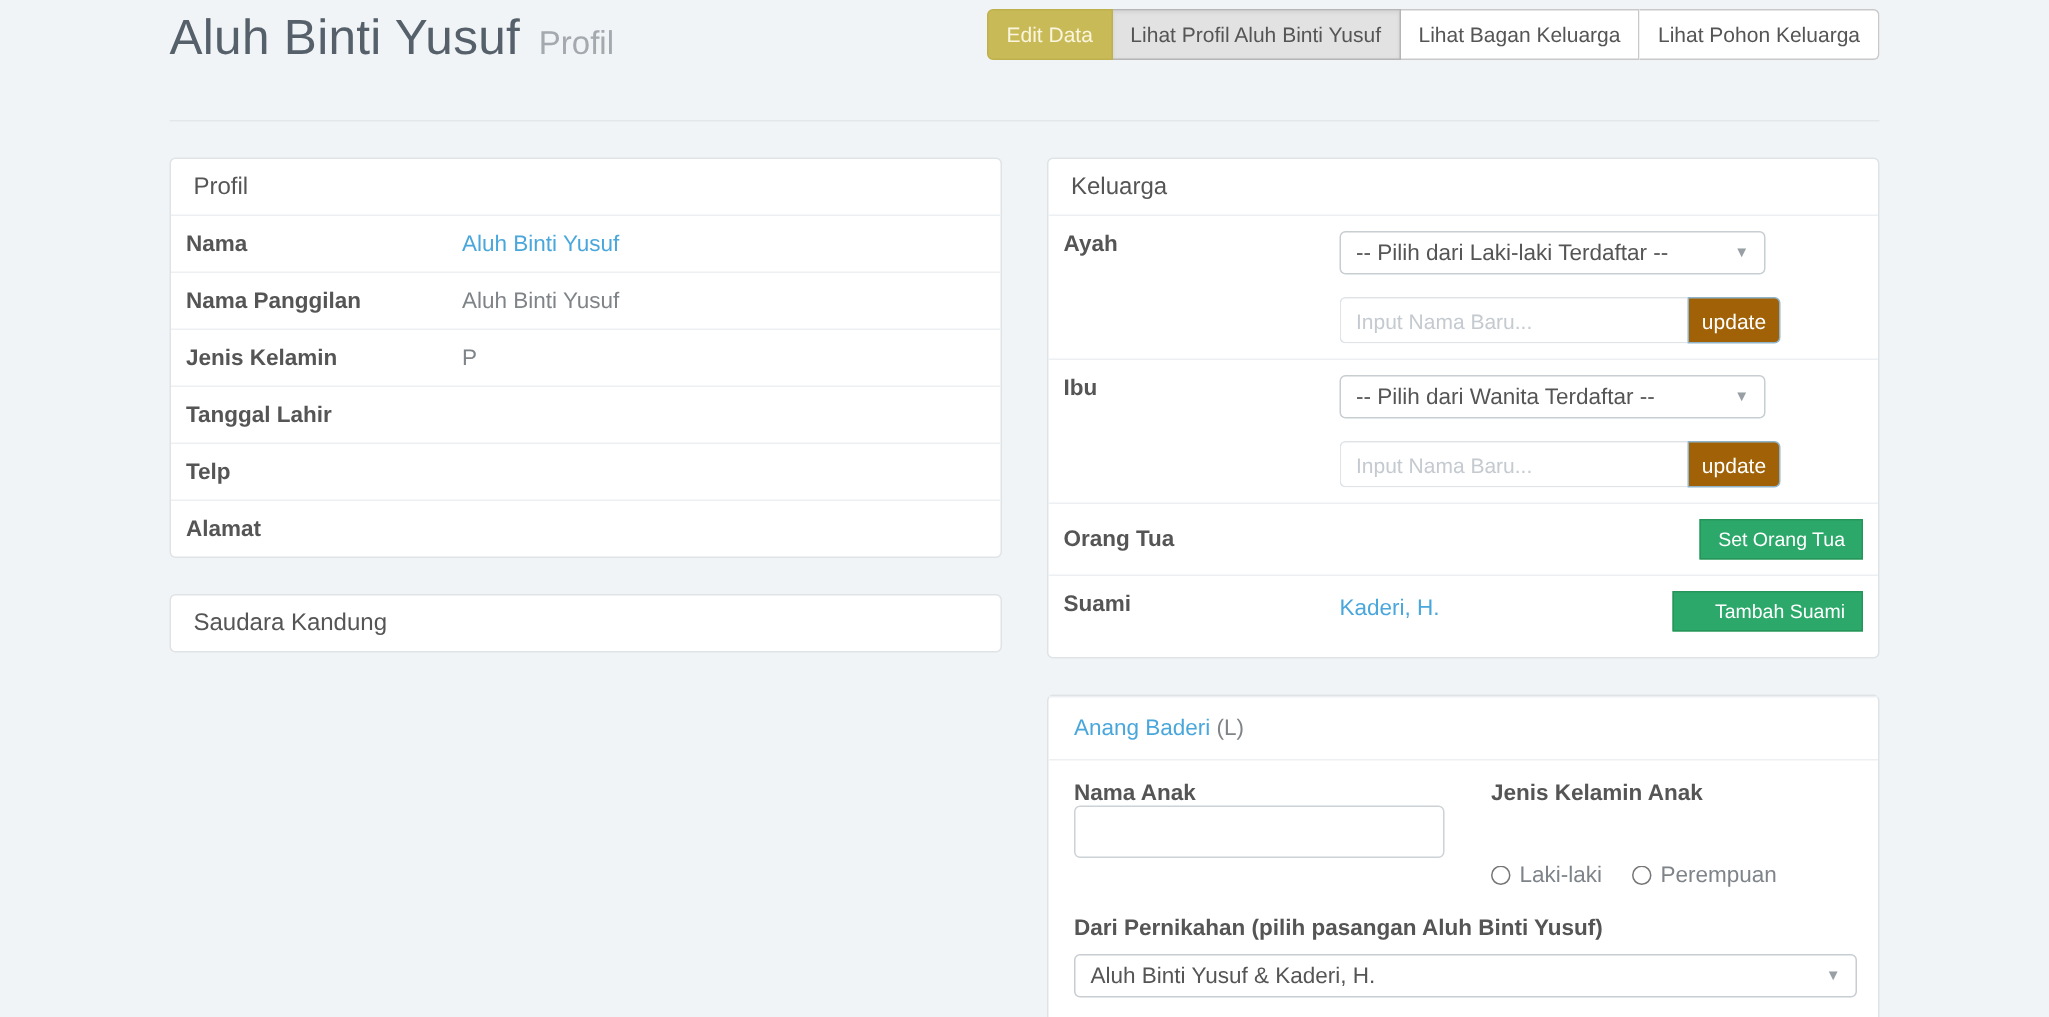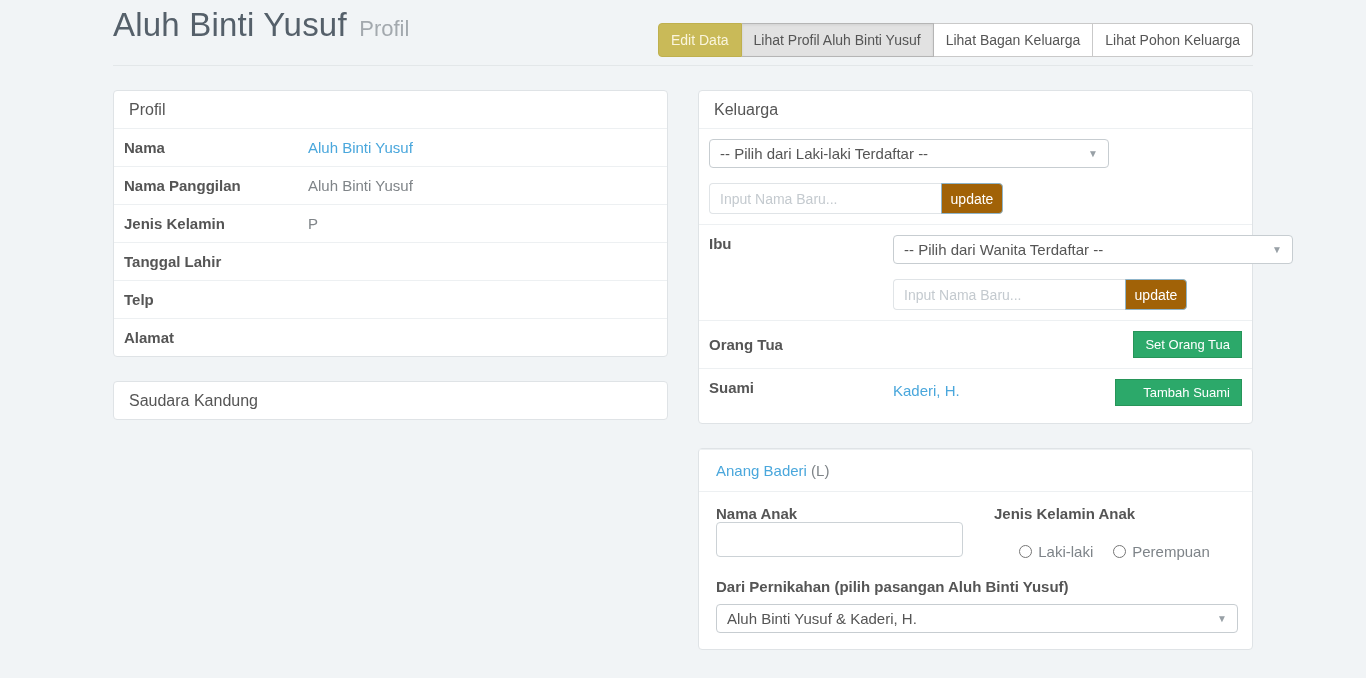--- a/index.html
+++ b/index.html
@@ -7,28 +7,28 @@
   body {
     background: #f1f4f6;
     font-family: "Liberation Sans", sans-serif;
     color: #555;
   }
   .container { width: 1140px; margin: 0 auto; }
 
   
   .page-header {
     display: flex; justify-content: space-between; align-items: flex-start;
-    padding-top: 5px; padding-bottom: 8px;
+    padding-top: 5px; padding-bottom: 28px;
     border-bottom: 1px solid #e3e7e9;
   }
   .title-wrap { line-height: 40px; }
   .page-title { display: inline; font-size: 33px; font-weight: 400; color: #55606a; letter-spacing: .2px; }
   .page-subtitle { font-size: 22px; color: #a3a9ae; font-weight: 400; margin-left: 8px; }
 
-  .btn-group { display: flex; margin-top: 18px; }
+  .btn-group { display: flex; margin-top: 1px; }
   .nav-btn {
     font-family: "Liberation Sans", sans-serif;
     font-size: 14px; padding: 0 12px; height: 34px;
     background: #fff; color: #555;
     border: 1px solid #c9c9c9; border-left-width: 0;
     cursor: pointer; white-space: nowrap;
   }
   .nav-btn:first-child { border-left-width: 1px; border-radius: 4px 0 0 4px; }
   .nav-btn:last-child { border-radius: 0 4px 4px 0; }
   .nav-btn.gold { background: #c9ba58; border-color: #bfb04e; color: #faf5dd; }
@@ -45,21 +45,21 @@
   }
 
   .row { border-top: 1px solid #edf0f2; padding: 10px; font-size: 15px; display: flex; }
   .row-label { width: 184px; flex: none; font-weight: bold; color: #555; }
   .row-value { color: #7f8488; }
   a.link { color: #4aa7dc; text-decoration: none; cursor: pointer; }
   .muted { color: #7f8488; }
 
   
   .select-box {
-    height: 29px; width: 400px; background: #fff;
+    height: 29px; width: 284px; background: #fff;
     border: 1px solid #c7cdd1; border-radius: 4px;
     display: flex; align-items: center; justify-content: space-between;
     padding: 0 10px; font-size: 15px; color: #555; cursor: pointer;
   }
   .caret { color: #98a0a6; font-size: 10px; line-height: 1; }
 
   .input-group { display: flex; width: 294px; margin-top: 15px; }
   .input-group input {
     flex: 1; height: 31px; min-width: 0;
     border: 1px solid #e0e4e7; border-right: none; border-radius: 4px 0 0 4px;
@@ -89,21 +89,21 @@
   .form-area { border-top: 1px solid #edf0f2; padding: 13px 17px 16px; }
   .form-grid { display: flex; }
   .form-left { width: 278px; flex: none; }
   .form-right { flex: 1; }
   .form-label { display: block; font-weight: bold; font-size: 15px; color: #555; }
   .text-input {
     width: 247px; height: 35px; border: 1px solid #ccd2d6; border-radius: 4px;
     padding: 0 10px; font-size: 14px; color: #555; outline: none;
     font-family: "Liberation Sans", sans-serif;
   }
-  .radios { display: flex; gap: 20px; margin-top: 21px; font-size: 15px; color: #7e8489; align-items: center; justify-content: center; }
+  .radios { display: flex; gap: 20px; margin-top: 38px; font-size: 15px; color: #7e8489; align-items: center; }
   .radio-opt { display: flex; align-items: center; gap: 6px; cursor: pointer; }
   .radio-opt input { width: 13px; height: 13px; accent-color: #aaa; }
   .pernikahan-label { margin-top: 18px; margin-bottom: 9px; }
   .wide-select { width: 522px; }
 </style>
 </head>
 <body>
 
 <div class="container">
 
@@ -163,20 +163,21 @@
     </div>
 
     <div class="col">
 
       <div class="panel">
         <div class="panel-header">
           <span>Keluarga</span>
         </div>
 
         <div class="row">
+          <div class="row-label">Ayah</div>
           <div>
             <div class="select-box">
               <span>-- Pilih dari Laki-laki Terdaftar --</span>
               <span class="caret">▼</span>
             </div>
             <div class="input-group">
               <input type="text" placeholder="Input Nama Baru..." style="">
               <button class="update-btn">update</button>
             </div>
           </div>

